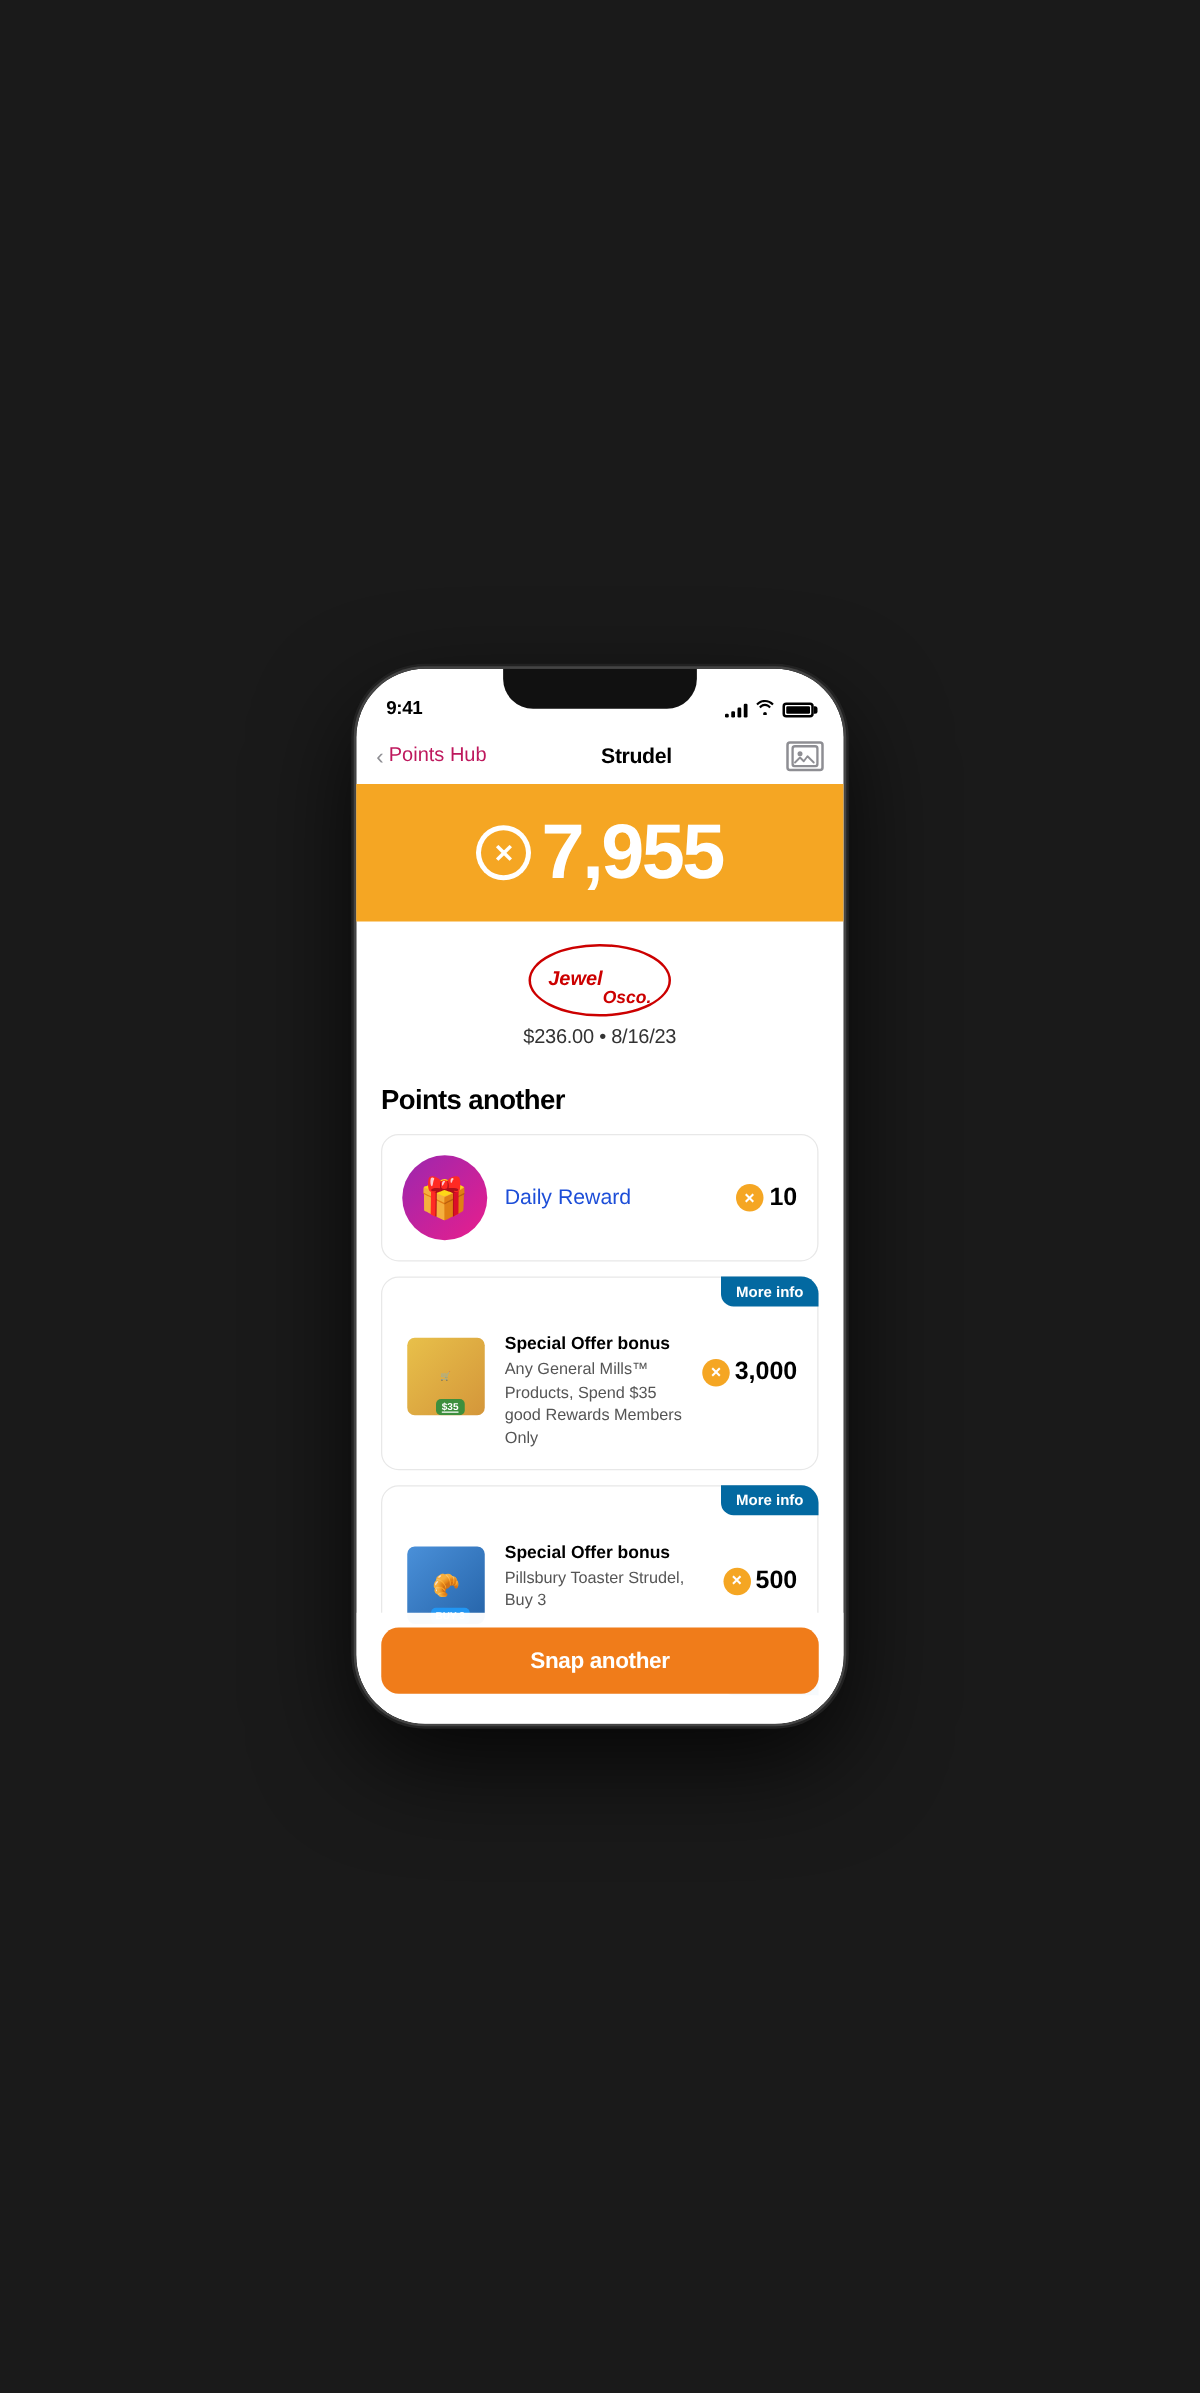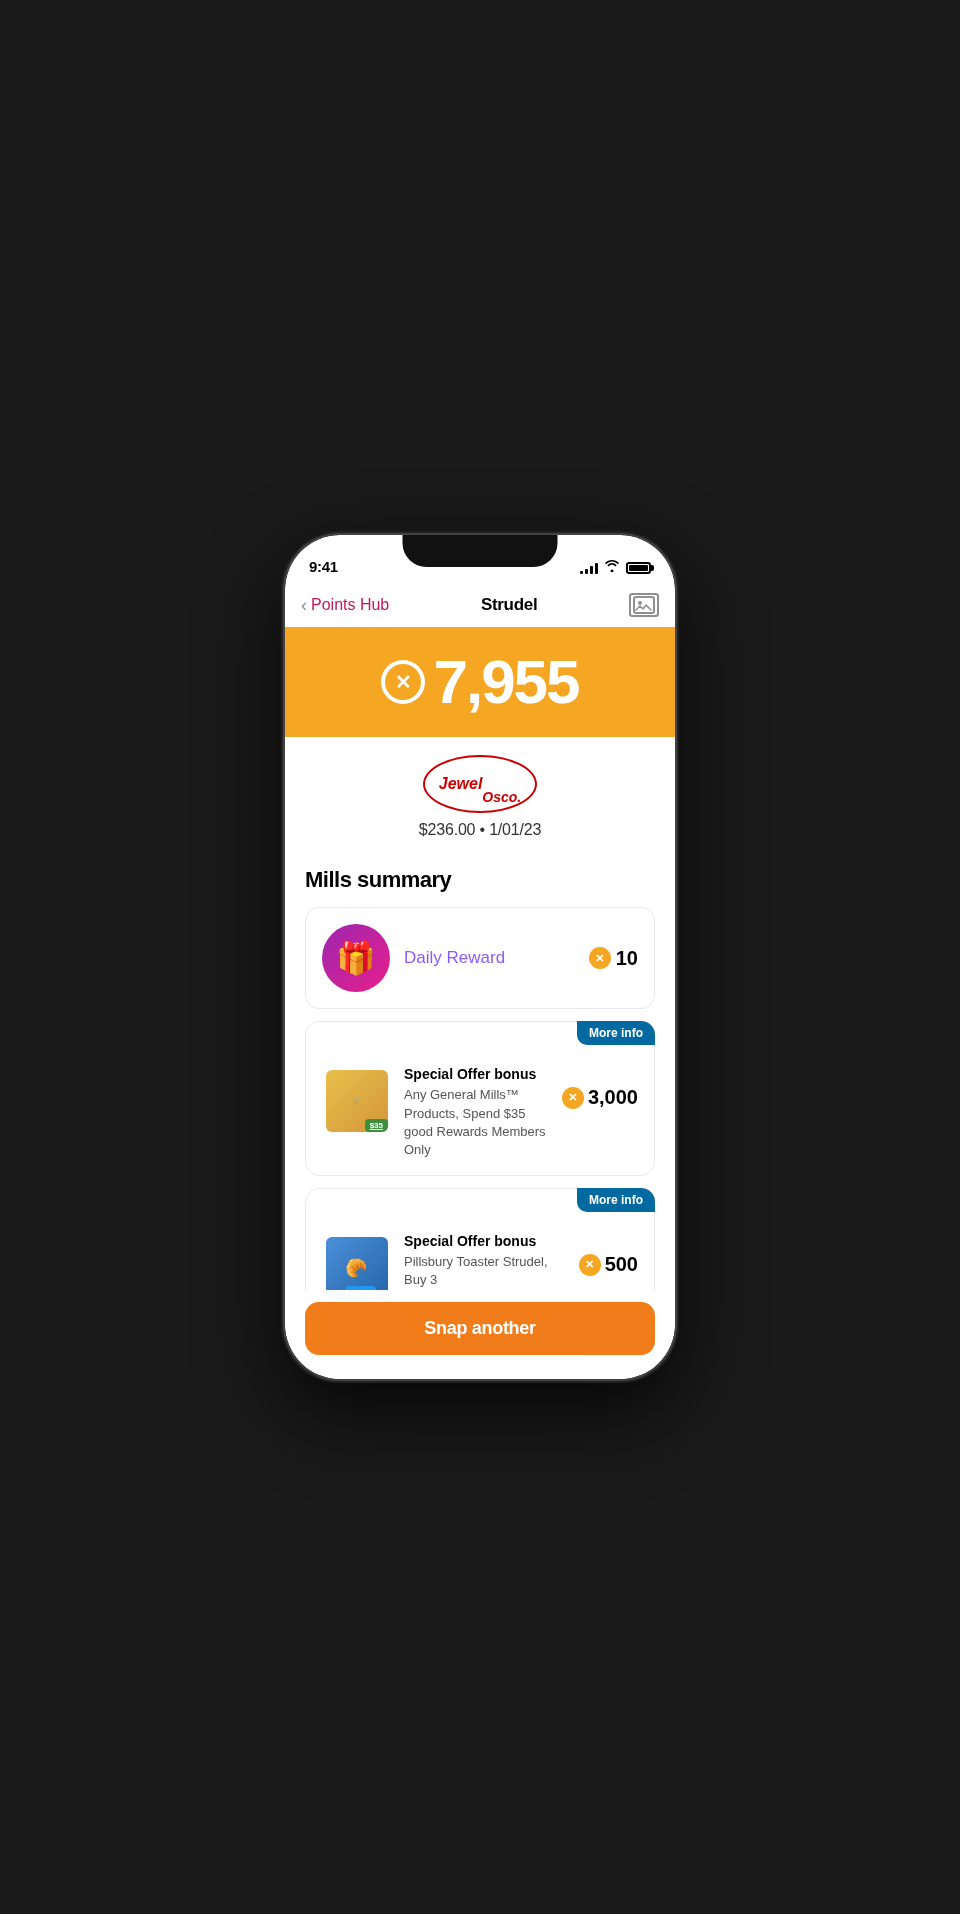--- a/index.html
+++ b/index.html
@@ -312,21 +312,21 @@
       flex-shrink: 0;
     }
 
     .gift-box-icon {
       font-size: 32px;
     }
 
     .reward-label {
       flex: 1;
       font-size: 17px;
-      color: #8b5cf6;
+      color: #1d4ed8;
       font-weight: 400;
     }
 
     .reward-points {
       display: flex;
       align-items: center;
       gap: 5px;
       font-size: 20px;
       font-weight: 800;
       color: #000;
@@ -381,21 +381,21 @@
       flex-shrink: 0;
       display: flex;
       align-items: center;
       justify-content: center;
       position: relative;
     }
 
     .offer-price-badge {
       position: absolute;
       bottom: 0;
-      right: 0;
+      right: 16px;
       background: #4CAF50;
       color: white;
       font-size: 9px;
       font-weight: 700;
       padding: 2px 4px;
       border-radius: 4px;
       text-decoration: underline;
     }
 
     .offer-buy-badge {
@@ -559,25 +559,25 @@
         <span class="points-number">7,955</span>
       </div>
 
       <div class="store-section">
         <div class="store-logo">
           <div class="jewel-osco-logo">
             <span class="jewel-text">Jewel</span>
             <span class="osco-text">Osco.</span>
           </div>
         </div>
-        <span class="store-details">$236.00 • 1/01/23</span>
+        <span class="store-details">$236.00 • 8/16/23</span>
       </div>
 
       <div class="points-summary-section">
-        <div class="points-summary-title">Mills summary</div>
+        <div class="points-summary-title">Points another</div>
 
         <div class="reward-card">
           <div class="reward-card-inner">
             <div class="reward-icon-daily">
               <span class="gift-box-icon">🎁</span>
             </div>
             <span class="reward-label">Daily Reward</span>
             <div class="reward-points">
               <div class="points-coin-small">✕</div>
               <span>10</span>

